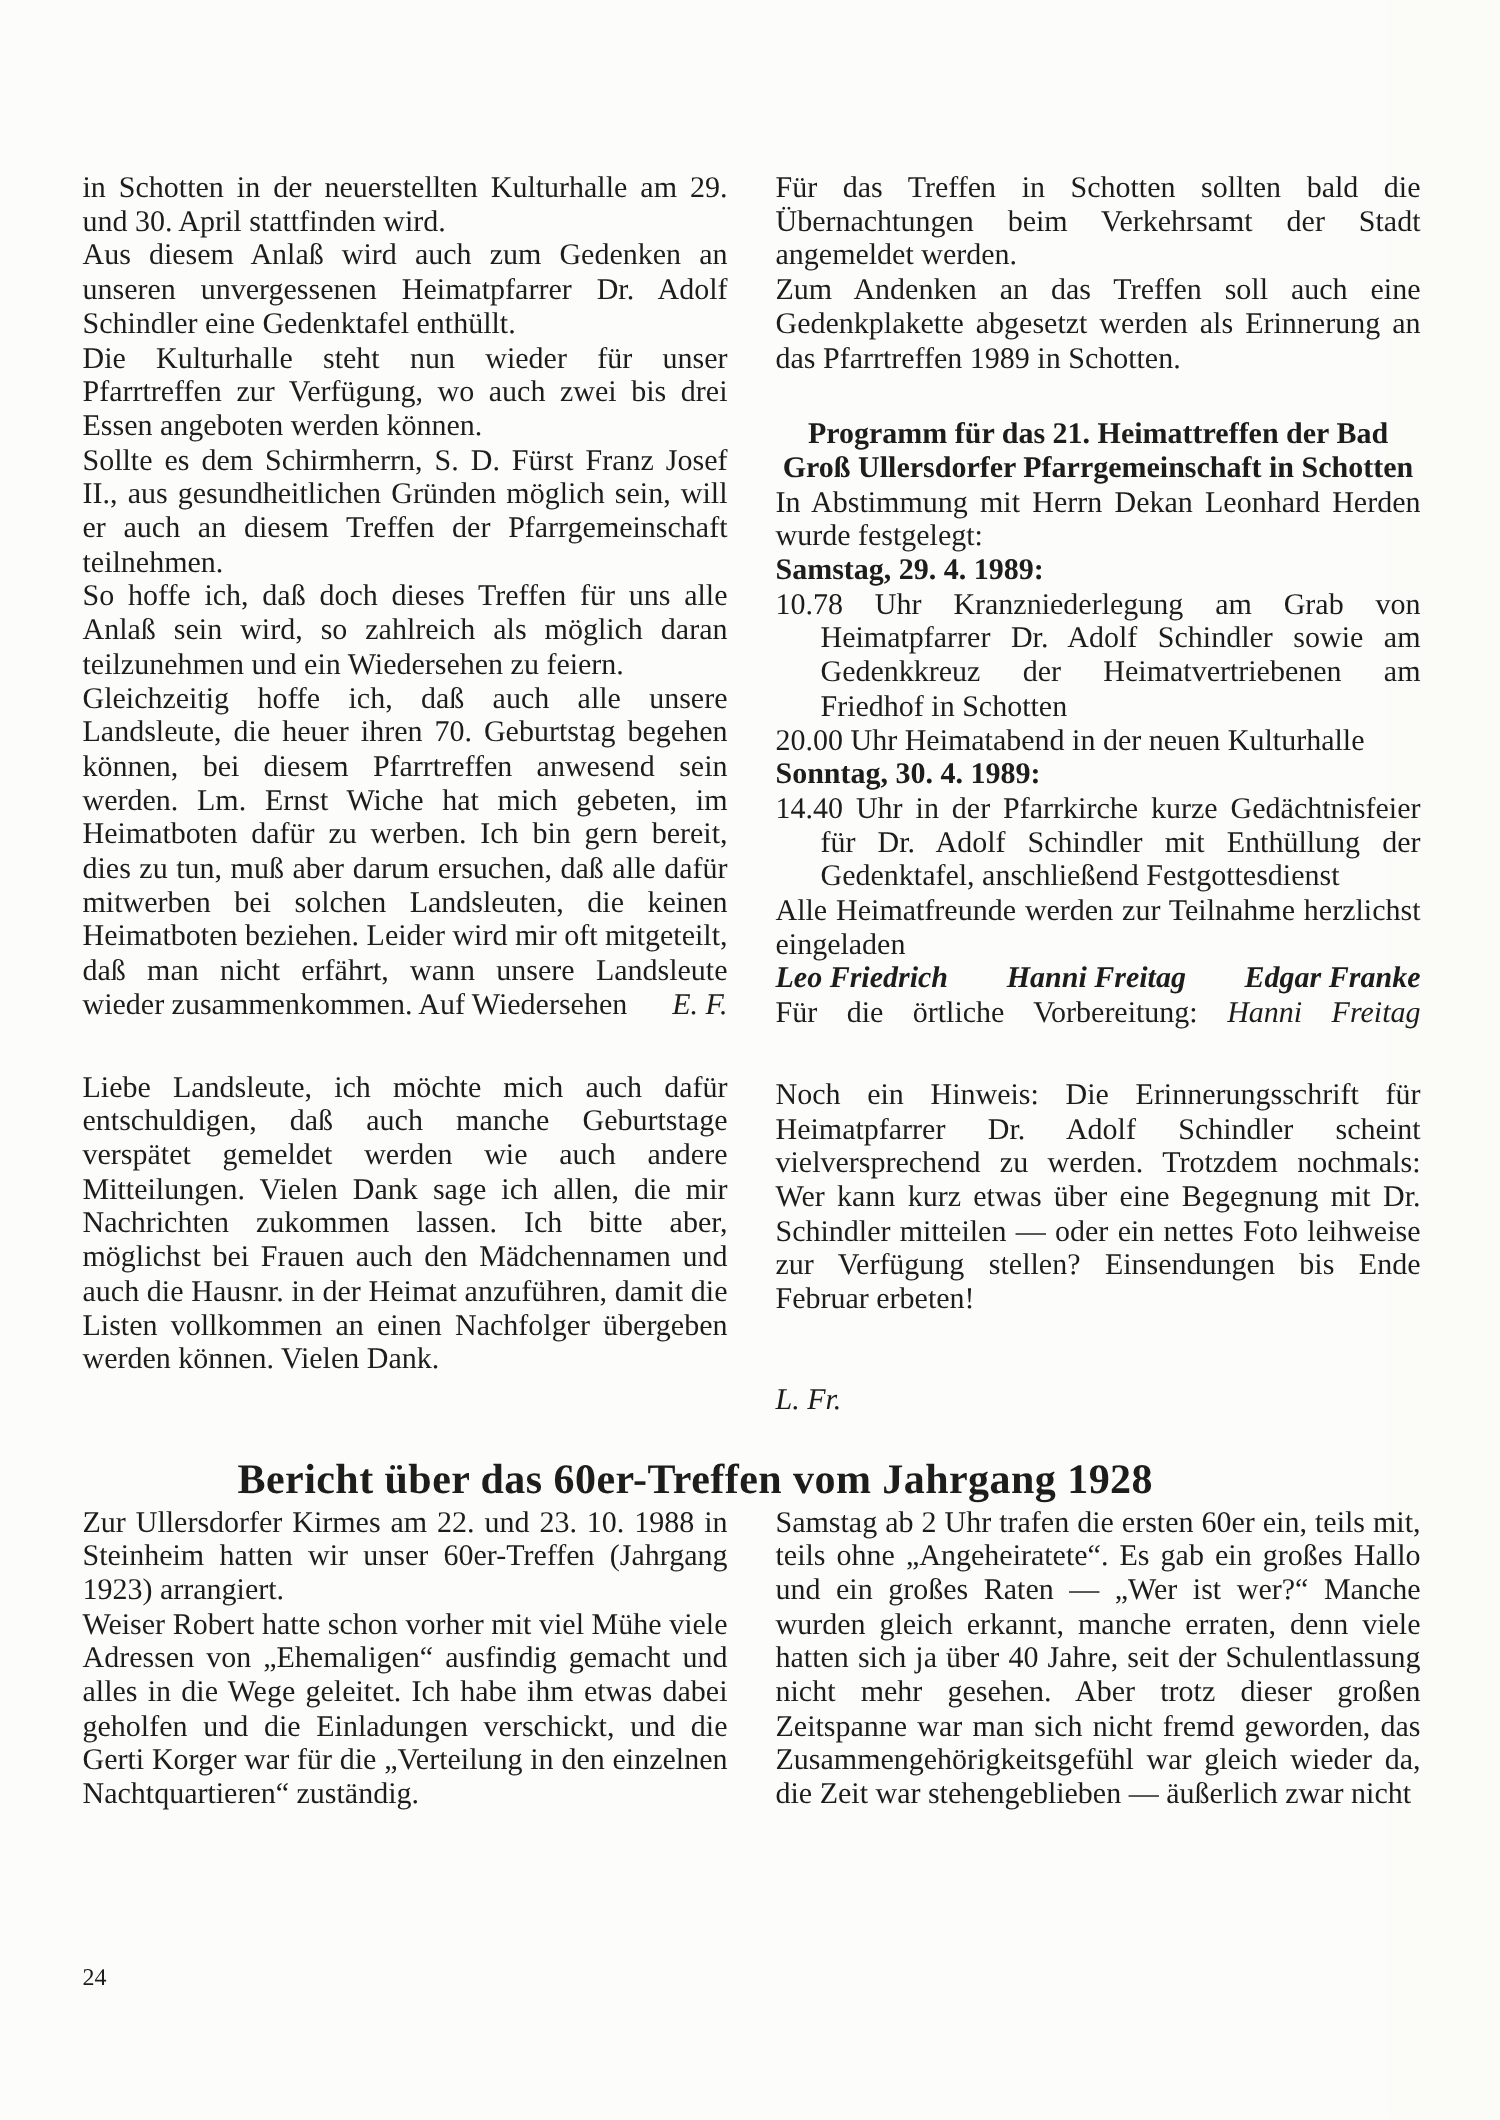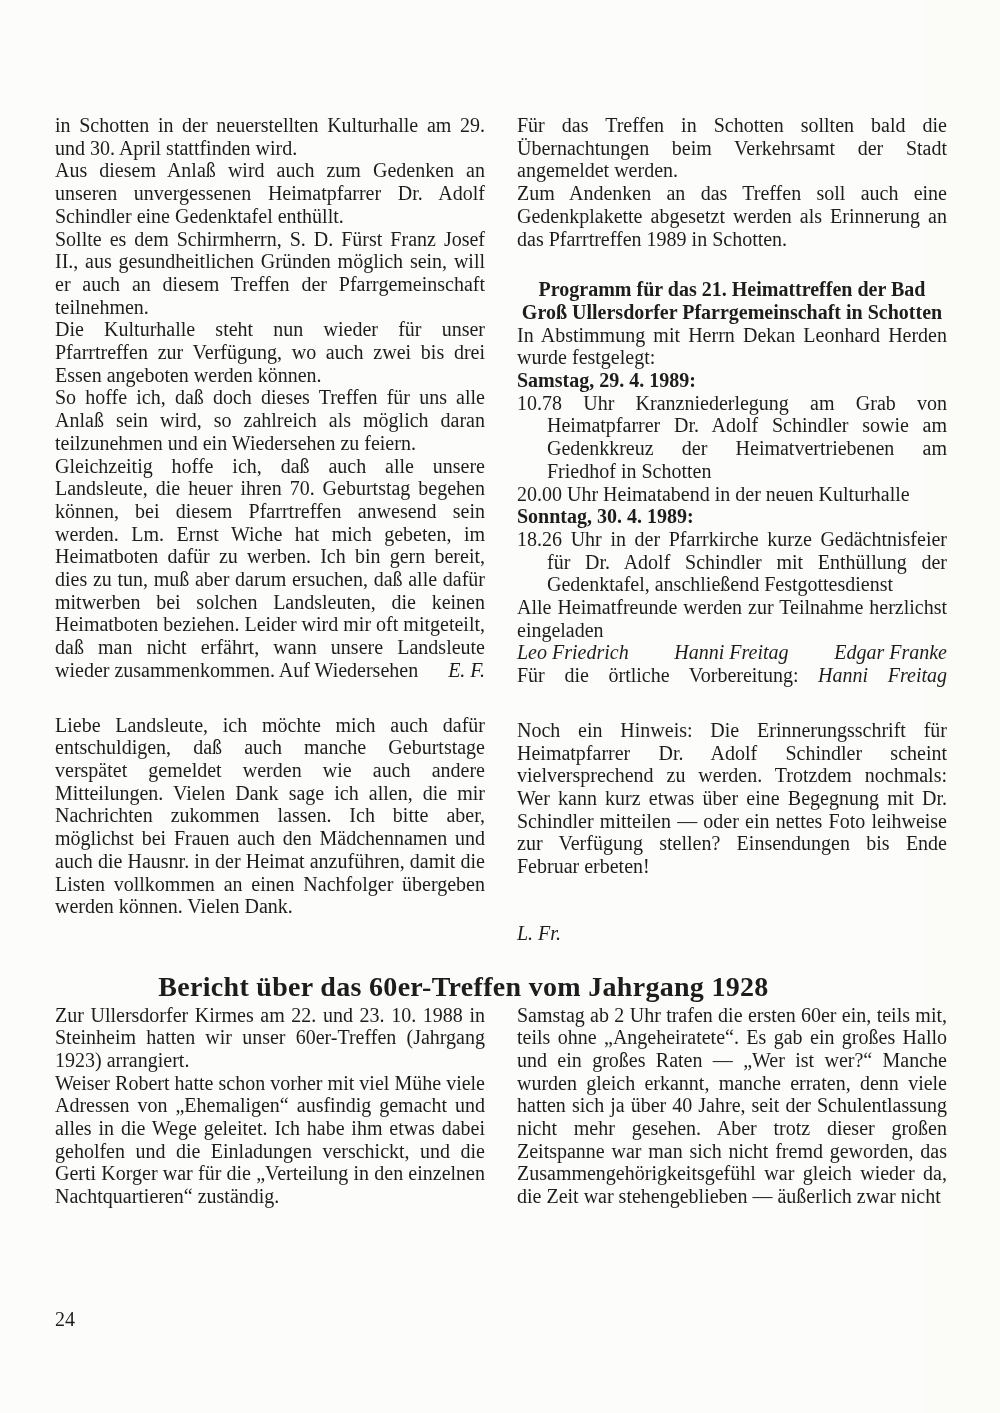--- a/index.html
+++ b/index.html
@@ -31,68 +31,69 @@
     font-size:20px; line-height:22.7px;
     font-weight:bold; text-align:center;
     margin-top:28px;
     hyphens:none;
   }
   .day-label { font-weight:bold; text-align:left !important; }
   .hang { padding-left:30px; text-indent:-30px; }
   .names {
     display:flex; justify-content:space-between;
     font-style:italic;
+    font-weight:bold;
   }
   .names i { font-style:italic; }
   .prep-line { text-align-last:justify; }
   .prep-line i { font-style:italic; }
   .sig-float { float:right; font-style:italic; }
   .sig-right { text-align:right; font-style:italic;margin-top:44px; }
   .section-heading {
     font-size:28px; line-height:32px;
     font-weight:bold; text-align:center;
     letter-spacing:0.3px;
     margin-top:26px; margin-bottom:1px;
   }
   .page-number {
     position:absolute; left:55px; top:1308px;
-    font-size:20px; line-height:22px;
+    font-size:16px; line-height:22px;
   }
 </style>
 </head>
 <body>
 
 <div class="page">
 
   <div class="cols">
 
     <div class="col">
       <p>in Schotten in der neuerstellten Kulturhalle am 29. und 30. April stattfinden wird.</p>
       <p>Aus diesem Anlaß wird auch zum Gedenken an unseren unvergessenen Heimatpfarrer Dr. Adolf Schindler eine Gedenktafel enthüllt.</p>
+      <p>Die Kulturhalle steht nun wieder für unser Pfarrtreffen zur Verfügung, wo auch zwei bis drei Essen angeboten werden können.</p>
       <p>Sollte es dem Schirmherrn, S. D. Fürst Franz Josef II., aus gesundheitlichen Gründen möglich sein, will er auch an diesem Treffen der Pfarrgemeinschaft teilnehmen.</p>
-      <p>Die Kulturhalle steht nun wieder für unser Pfarrtreffen zur Verfügung, wo auch zwei bis drei Essen angeboten werden können.</p>
       <p>So hoffe ich, daß doch dieses Treffen für uns alle Anlaß sein wird, so zahlreich als möglich daran teilzunehmen und ein Wiedersehen zu feiern.</p>
       <p><span>Gleichzeitig hoffe ich, daß auch alle unsere Landsleute, die heuer ihren 70. Geburtstag begehen können, bei diesem Pfarrtreffen anwesend sein werden. Lm. Ernst Wiche hat mich gebeten, im Heimatboten dafür zu werben. Ich bin gern bereit, dies zu tun, muß aber darum ersuchen, daß alle dafür mitwerben bei solchen Landsleuten, die keinen Heimatboten beziehen. Leider wird mir oft mitgeteilt, daß man nicht erfährt, wann unsere Landsleute wieder zusammenkommen. Auf Wiedersehen</span> <span class="sig-float">E. F.</span></p>
       <p class="gap-lg">Liebe Landsleute, ich möchte mich auch dafür entschuldigen, daß auch manche Geburtstage verspätet gemeldet werden wie auch andere Mitteilungen. Vielen Dank sage ich allen, die mir Nachrichten zukommen lassen. Ich bitte aber, möglichst bei Frauen auch den Mädchennamen und auch die Hausnr. in der Heimat anzuführen, damit die Listen vollkommen an einen Nachfolger übergeben werden können. Vielen Dank.</p>
     </div>
 
     <div class="col">
       <p>Für das Treffen in Schotten sollten bald die Übernachtungen beim Verkehrsamt der Stadt angemeldet werden.</p>
       <p>Zum Andenken an das Treffen soll auch eine Gedenkplakette abgesetzt werden als Erinnerung an das Pfarrtreffen 1989 in Schotten.</p>
 
       <h3 class="program-heading">Programm für das 21. Heimattreffen der Bad Groß Ullersdorfer Pfarrgemeinschaft in Schotten</h3>
 
       <p>In Abstimmung mit Herrn Dekan Leonhard Herden wurde festgelegt:</p>
 
       <p class="day-label">Samstag, 29. 4. 1989:</p>
       <div class="hang">10.78 Uhr Kranzniederlegung am Grab von Heimatpfarrer Dr. Adolf Schindler sowie am Gedenkkreuz der Heimatvertriebenen am Friedhof in Schotten</div>
       <div class="hang">20.00 Uhr Heimatabend in der neuen Kulturhalle</div>
 
       <p class="day-label">Sonntag, 30. 4. 1989:</p>
-      <div class="hang">18.26 Uhr in der Pfarrkirche kurze Gedächtnisfeier für Dr. Adolf Schindler mit Enthüllung der Gedenktafel, anschließend Festgottesdienst</div>
+      <div class="hang">14.40 Uhr in der Pfarrkirche kurze Gedächtnisfeier für Dr. Adolf Schindler mit Enthüllung der Gedenktafel, anschließend Festgottesdienst</div>
 
       <p>Alle Heimatfreunde werden zur Teilnahme herzlichst eingeladen</p>
 
       <div class="names">
         <i>Leo Friedrich</i>
         <i>Hanni Freitag</i>
         <i>Edgar Franke</i>
       </div>
 
       <div class="prep-line"><span>Für die örtliche Vorbereitung:</span> <i>Hanni Freitag</i></div>

